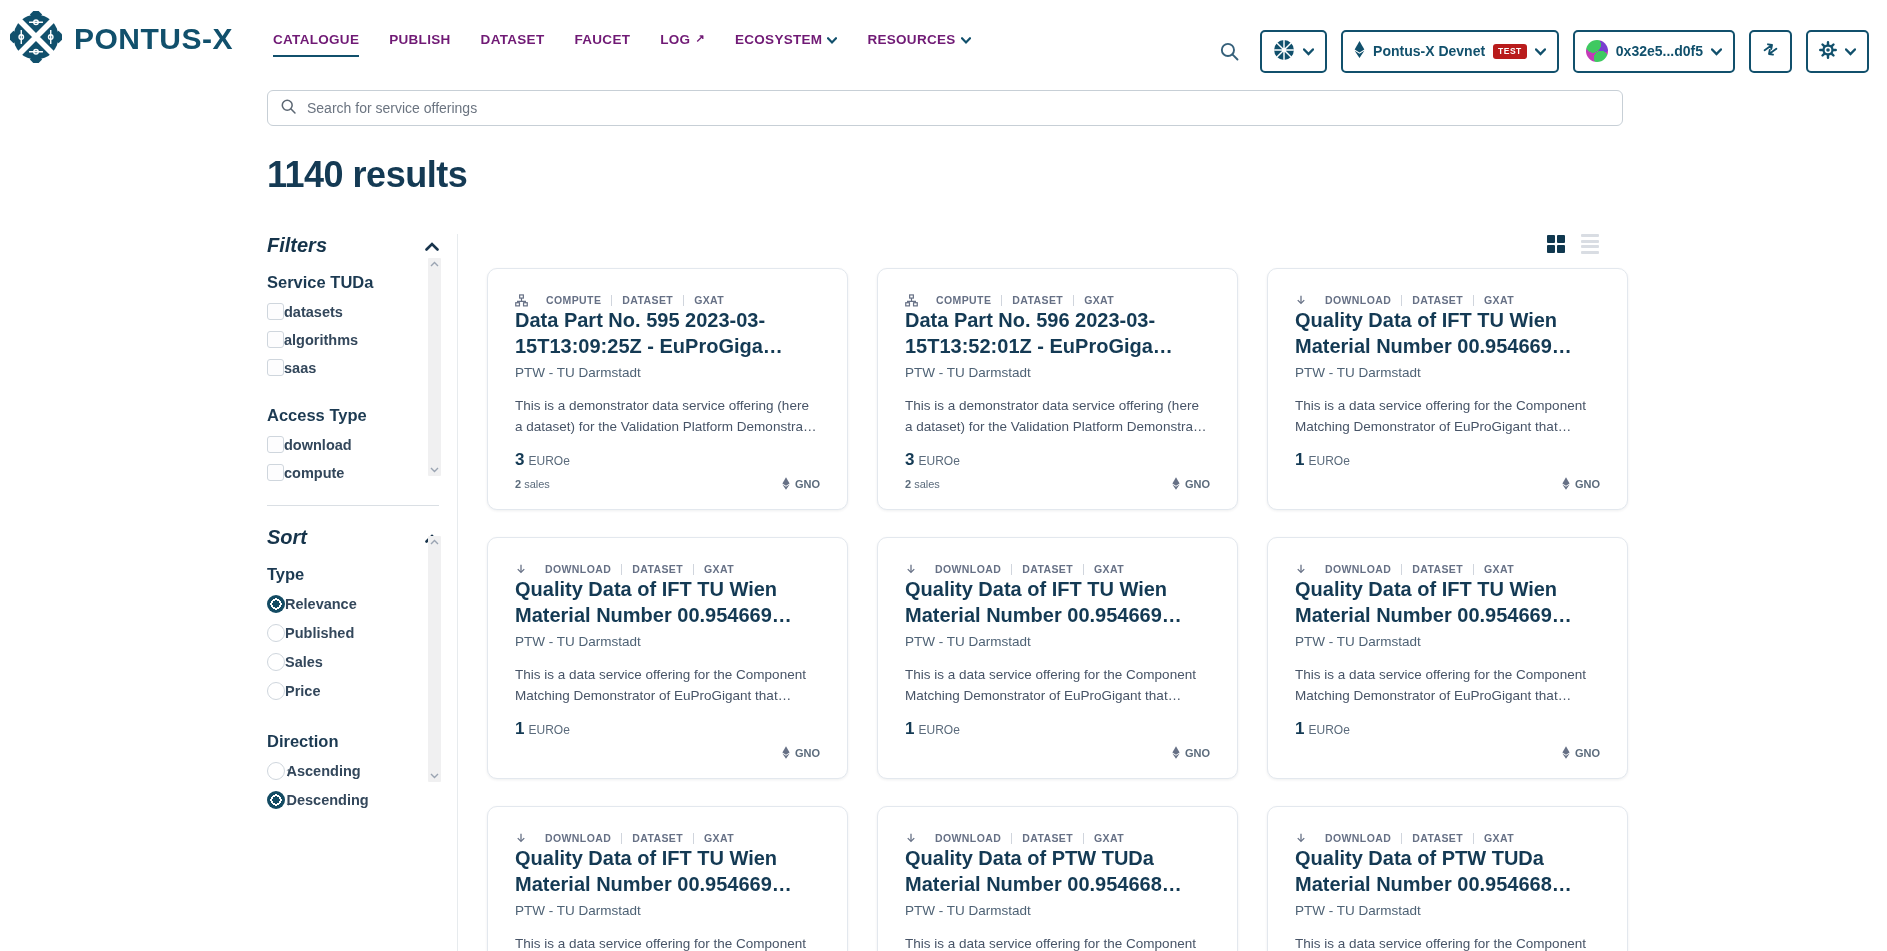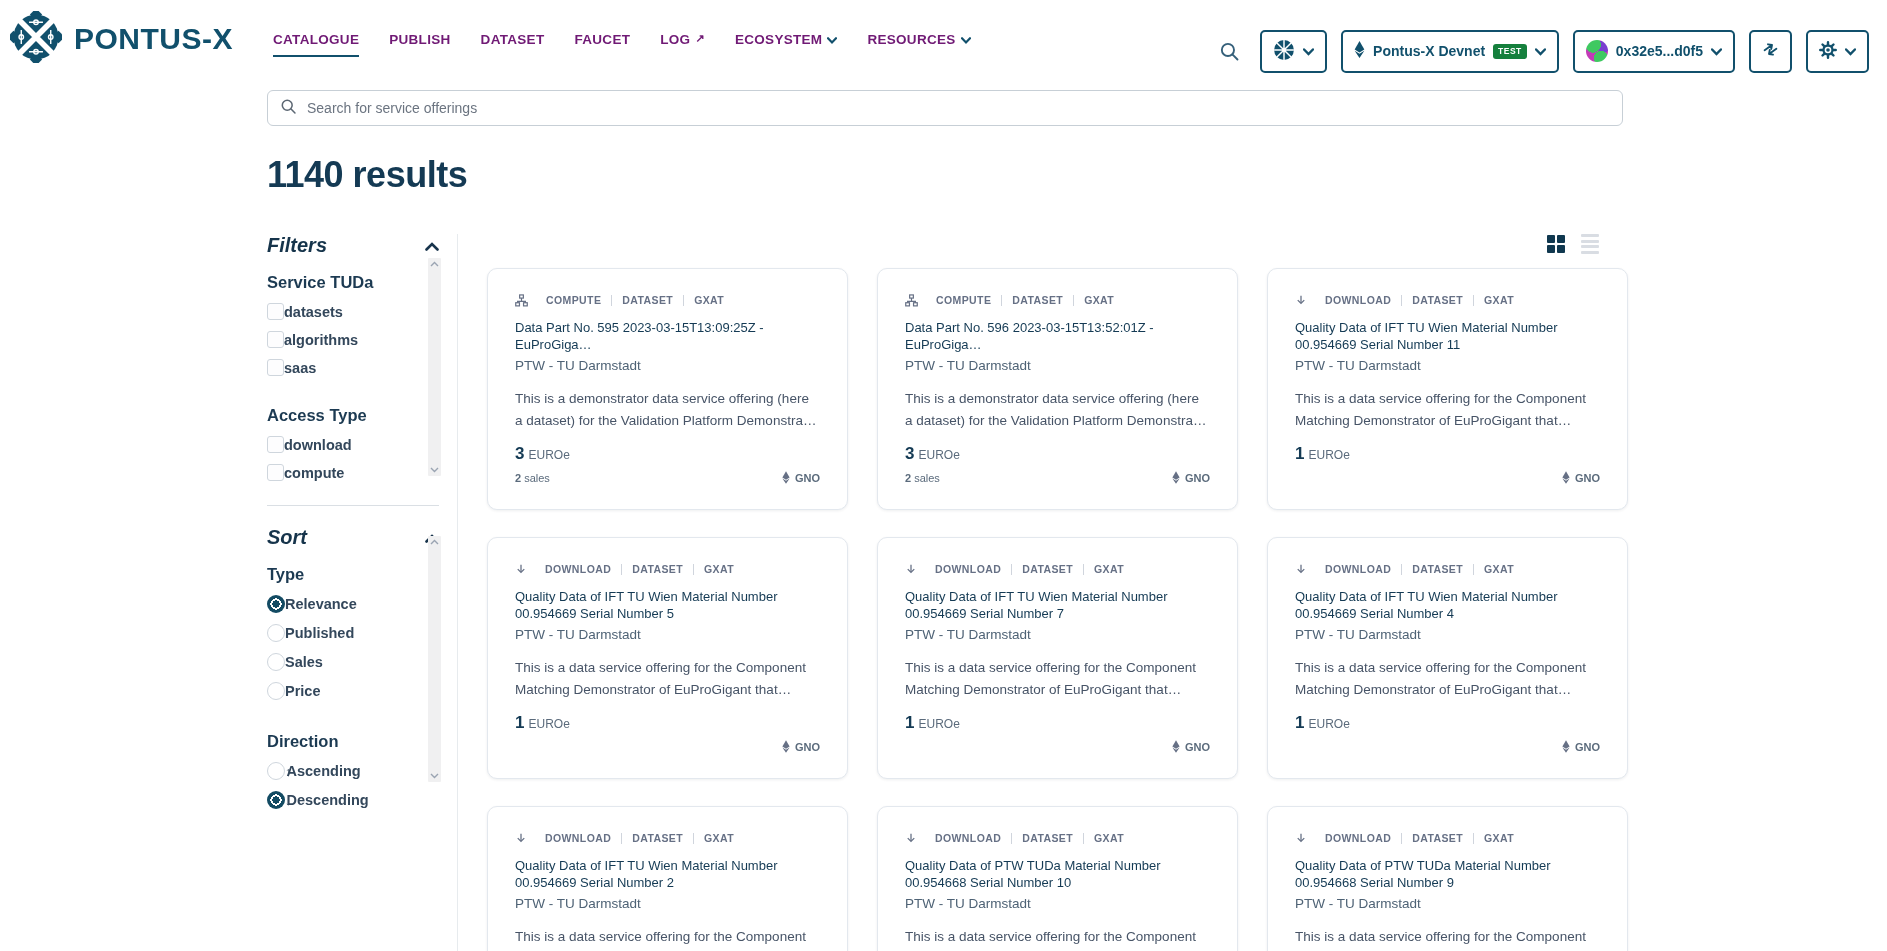--- a/index.html
+++ b/index.html
@@ -13,21 +13,21 @@
   .logo-text { font-size:30px; font-weight:800; color:#11506c; letter-spacing:.5px; }
   .nav { display:flex; align-items:center; gap:30px; margin-left:40px; }
   .nav-item { font-size:13.5px; font-weight:700; color:#701a75; letter-spacing:.3px;
               position:relative; display:flex; align-items:flex-start; gap:5px; white-space:nowrap; }
   .nav-item.active::after { content:""; position:absolute; left:0; right:0; bottom:-10px; height:2px; background:#11506c; }
   .ext-arrow { font-size:11px; font-weight:700; }
   .header-right { margin-left:auto; display:flex; gap:14px;margin-top:24px; }
   .hbtn { display:flex; align-items:center; gap:8px; height:43px; padding:0 11px;
           border:2px solid #11506c; border-radius:5px; background:#fff; cursor:pointer;
           font-size:14px; font-weight:700; color:#11506c; white-space:nowrap; }
-  .test-badge { background:#15803d; color:#fff; font-size:8.5px; font-weight:800; letter-spacing:.5px;
+  .test-badge { background:#b91c1c; color:#fff; font-size:8.5px; font-weight:800; letter-spacing:.5px;
                 padding:2.5px 5px; border-radius:3px; }
   .avatar { width:22px; height:22px; border-radius:50%;
             background: radial-gradient(circle at 32% 22%, #3fc961 0 34%, rgba(0,0,0,0) 35%),
                         radial-gradient(circle at 68% 82%, #3fc961 0 30%, rgba(0,0,0,0) 31%),
                         radial-gradient(circle at 78% 30%, #7a3fd0 0 26%, rgba(0,0,0,0) 27%),
                         #c33bb8; }
   .hsearch { margin-right:6px; display:flex; align-items:center; }
 
   
   .search-row { margin:12px 0 0 267px; }
@@ -73,21 +73,21 @@
 
   
   .grid { display:grid; grid-template-columns:repeat(3,361px); column-gap:29px; row-gap:27px; }
   .card { width:361px; height:242px; background:#fff; border:1px solid #e3e8ee; border-radius:10px;
           box-shadow:0 1px 3px rgba(16,24,40,.07); padding:25px 27px 16px; display:block; }
   .badges { display:flex; align-items:center; color:#667085; }
   .b-icon { display:flex; align-items:center; margin-right:8px; }
   .badge { font-size:10.5px; font-weight:700; letter-spacing:.4px; padding:0 10px; line-height:1; }
   .badge:first-of-type { padding-left:0; }
   .badge + .badge { border-left:1px solid #d0d5dd; }
-  .c-title { margin-top:12px; font-size:13px; font-weight:400; color:#143a54; line-height:1.32;
+  .c-title { margin-top:0; font-size:20px; font-weight:700; color:#143a54; line-height:1.32;
              display:-webkit-box; -webkit-line-clamp:2; -webkit-box-orient:vertical; overflow:hidden; }
   .c-pub { margin-top:5px; font-size:13.5px; color:#4e6275; }
   .c-desc { margin-top:15px; font-size:13.5px; color:#475467; line-height:1.6;
             display:-webkit-box; -webkit-line-clamp:2; -webkit-box-orient:vertical; overflow:hidden; }
   .c-price { margin-top:12px; }
   .p-num { font-size:17px; font-weight:800; color:#143a54; }
   .p-cur { font-size:12px; color:#5b6b7c; margin-left:4px; }
   .c-foot { display:flex; justify-content:space-between; align-items:center; margin-top:7px;
             font-size:11px; color:#5b6b7c; min-height:14px; }
   .s-num { font-weight:800; }

